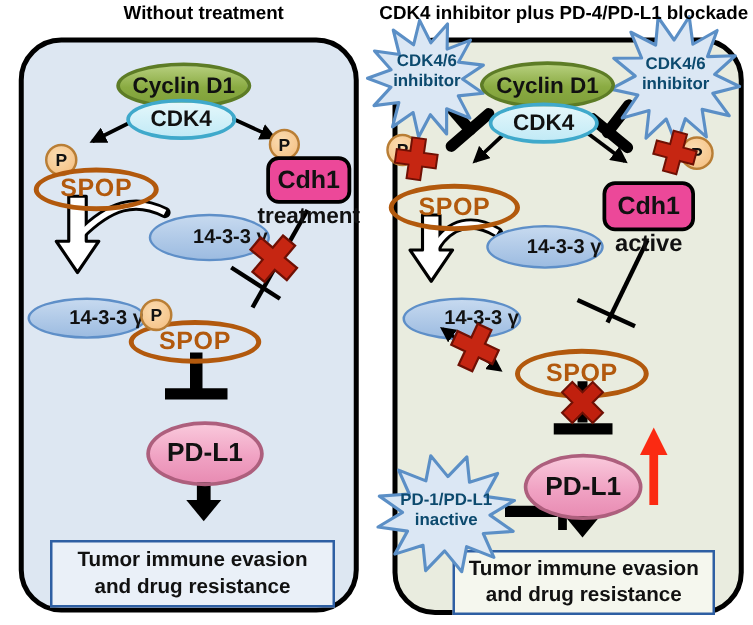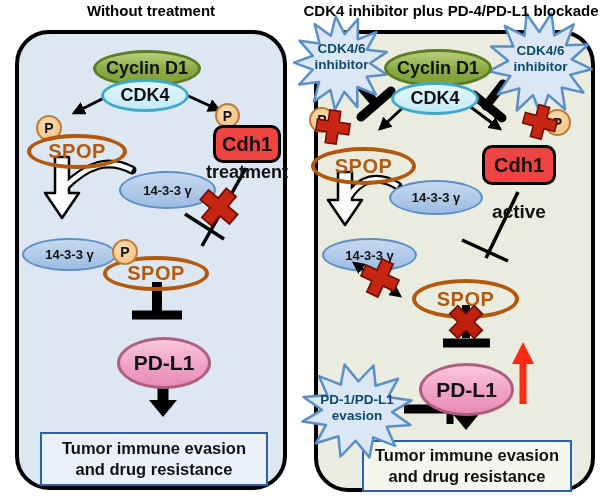--- a/index.html
+++ b/index.html
@@ -8,39 +8,39 @@
   .panel{position:absolute;border:4px solid #000;border-radius:34px;box-sizing:border-box;z-index:0;}
   #panel-left{left:15px;top:30px;width:272px;height:460px;background:#dde7f2;}
   #panel-right{left:314px;top:30px;width:281px;height:462px;background:#e9ecdf;}
   svg.layer{position:absolute;left:0;top:0;width:602px;height:500px;pointer-events:none;}
   #layer-mid{z-index:1;} #layer-top{z-index:3;}
   .node{position:absolute;z-index:2;box-sizing:border-box;display:flex;align-items:center;
         justify-content:center;text-align:center;font-weight:bold;color:#111;margin-top:13px;}
   .ellipse{border-radius:50%;}
   .green{background:linear-gradient(180deg,#b5ce7c 0%,#8aab42 55%,#7e9f39 100%);border:3px solid #5d7c26;font-size:18px;}
   .cyan{background:linear-gradient(180deg,#e4f7fb 0%,#c2eaf6 100%);border:3px solid #3fa9cb;font-size:18px;}
-  .blue{background:linear-gradient(180deg,#c6d9ef 0%,#9dbce1 100%);border:2.5px solid #5e8fc8;font-size:13px;}
+  .blue{background:linear-gradient(180deg,#c6d9ef 0%,#9dbce1 100%);border:2.5px solid #5e8fc8;font-size:16px;justify-content:flex-end;}
   .spop{background:transparent;border:4px solid #b2590d;color:#b2590d;font-size:20px;letter-spacing:.5px;}
   .pink{background:linear-gradient(180deg,#f9c8db 0%,#f0a2c3 55%,#e88cb3 100%);border:3px solid #ad5f7d;font-size:21px;}
   .pcircle{border-radius:50%;background:radial-gradient(circle at 40% 35%,#fbdcb1,#f4bd7e);
            border:2.5px solid #b97e35;font-size:14px;}
-  .cdh1box{background:#ef4444;border:3.5px solid #000;border-radius:10px;font-size:20px;align-items:center;}
+  .cdh1box{background:#ec4899;border:3.5px solid #000;border-radius:10px;font-size:20px;align-items:center;}
   .statelbl{font-size:18px;}
   .title{position:absolute;z-index:2;font-weight:bold;font-size:15px;text-align:center;color:#000;}
   .outcome{background:#eaf0f8;border:2px solid #2e5fa3;font-size:16.5px;line-height:1.25;}
   #outcome-right{background:#f5f7ee;border-width:2.5px;}
   .bursttext{position:absolute;z-index:4;font-weight:bold;font-size:13.5px;line-height:1.18;
              color:#0c4a6e;text-align:center;}
 </style>
 </head>
 <body>
 
 <div id="canvas">
 
-  <div class="title" style="left:15px;top:2px;width:272px;text-align:center;">Without treatment</div>
+  <div class="title" style="left:27px;top:2px;width:272px;text-align:center;">Without treatment</div>
   <div class="title" style="left:300px;top:2px;width:302px;">CDK4 inhibitor plus PD-4/PD-L1 blockade</div>
 
   <div id="panel-left" class="panel"></div>
   <div id="panel-right" class="panel"></div>
 
   <svg id="layer-mid" class="layer" viewBox="0 0 602 500">
     <defs>
       <marker id="ah" viewBox="0 0 10 10" refX="8" refY="5" markerWidth="4.5" markerHeight="4.5" orient="auto-start-reverse">
           <path d="M0,0 L10,5 L0,10 z" fill="#000"></path>
         </marker>
@@ -142,21 +142,21 @@
     </div>
   <div class="node ellipse spop" style="left:311px;top:134px;width:105px;height:38px;">
     <span>SPOP</span>
     </div>
   <div class="node pcircle" style="left:544px;top:96px;width:27px;height:27px;">
     <span>P</span>
     </div>
   <div class="node cdh1box" style="left:482px;top:132px;width:74px;height:40px;">
     <span>Cdh1</span>
     </div>
-  <div class="node statelbl" style="left:477px;top:188px;width:84px;font-size:19px;">
+  <div class="node statelbl" style="left:477px;top:172px;width:84px;font-size:19px;">
     <span>active</span>
     </div>
   <div class="node ellipse blue" style="left:389px;top:167px;width:94px;height:35px;">
     <span>14-3-3 γ</span>
     </div>
   <div class="node ellipse blue" style="left:322px;top:225px;width:95px;height:34px;">
     <span>14-3-3 γ</span>
     </div>
   <div class="node ellipse spop" style="left:412px;top:266px;width:107px;height:40px;">
     <span>SPOP</span>
@@ -194,16 +194,16 @@
   <div class="bursttext" style="left:299px;top:41px;width:85px;">
     <div>CDK4/6</div>
     <div>inhibitor</div>
   </div>
   <div class="bursttext" style="left:497px;top:43px;width:87px;">
     <div>CDK4/6</div>
     <div>inhibitor</div>
   </div>
   <div class="bursttext" style="left:308px;top:392px;width:98px;text-align:center;">
     <div>PD-1/PD-L1</div>
-    <div>evasion</div>
+    <div>inactive</div>
   </div>
 
 </div>
 
 </body></html>

